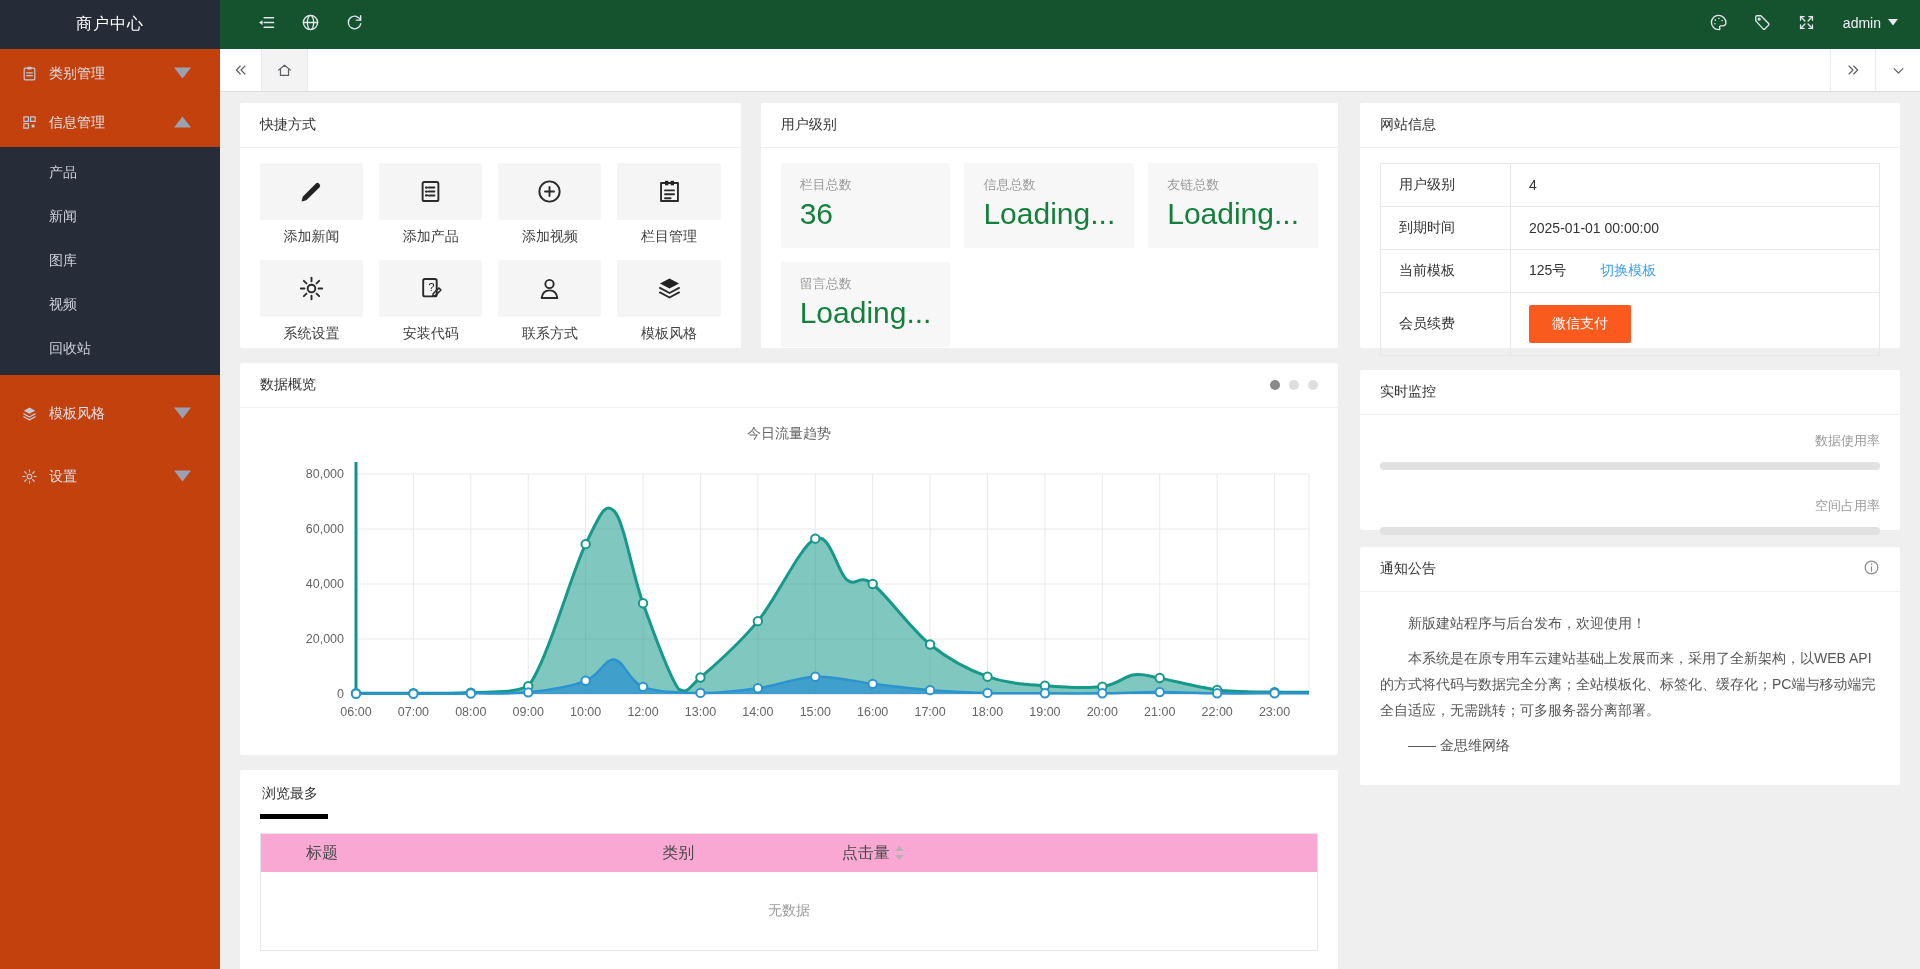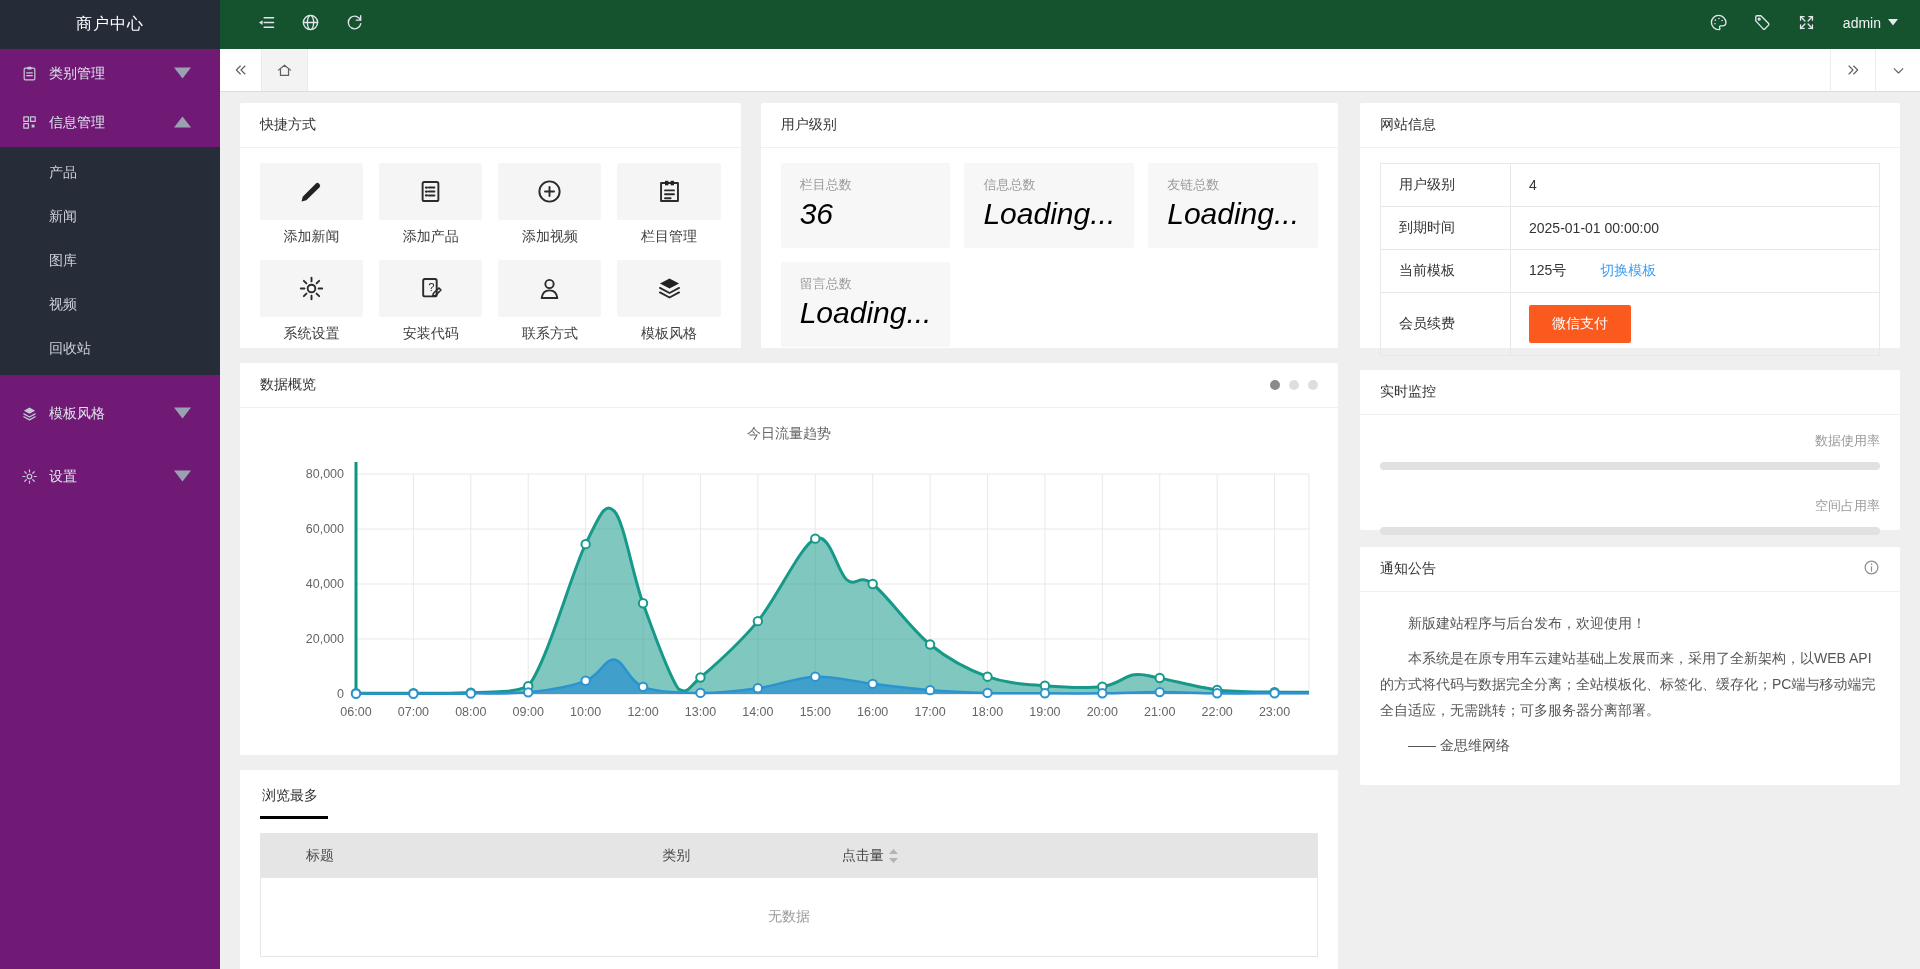--- a/index.html
+++ b/index.html
@@ -13,21 +13,21 @@
   .toolbar { flex:1; background:#14532d; display:flex; align-items:center; padding:0 22px 4px 24px; }
   .tb-icon { width:44px; height:49px; display:flex; align-items:center; justify-content:center;
     color:#e3e6ee; cursor:pointer; }
   .tb-icon svg { width:19px; height:19px; }
   .tb-spacer { flex:1; }
   .user-box { display:flex; align-items:center; gap:7px; color:#f2f3f7; font-size:14px;
     margin-left:14px; cursor:pointer; }
 
   
   .shell { display:flex; height:920px; }
-  .sidebar { width:220px; background:#701a75; flex-shrink:0; }
+  .sidebar { width:220px; background:#c2410c; flex-shrink:0; }
   .menu-item { height:49px; display:flex; align-items:center; padding:0 18px 0 21px;
     color:#dfe3ec; font-size:14px; cursor:pointer; }
   .menu-item svg { width:17px; height:17px; margin-right:11px; color:#c3c9d6; }
   .menu-item .caret { margin-left:auto; color:#9aa1b1; }
   .submenu { background:#272c39; padding:4px 0; }
   .submenu-item { height:44px; display:flex; align-items:center; padding-left:49px;
     color:#ccd1dc; font-size:14px; cursor:pointer; }
 
   .main { flex:1; display:flex; flex-direction:column; min-width:0; }
 
@@ -54,21 +54,21 @@
   .sc-item { text-align:center; cursor:pointer; }
   .sc-box { height:57px; background:#f5f5f5; border-radius:2px;
     display:flex; align-items:center; justify-content:center; color:#2b2b2b; }
   .sc-box svg { width:27px; height:27px; }
   .sc-label { margin-top:8px; font-size:14px; color:#404040; }
 
   
   .st-grid { padding:15px 20px; display:grid; grid-template-columns:1fr 1fr 1fr; gap:14px; }
   .st-box { background:#f7f7f7; border-radius:2px; padding:13px 19px; height:85px; }
   .st-label { font-size:13px; color:#9b9b9b; }
-  .st-value { margin-top:3px; font-size:30px; color:#000000;font-style:italic; }
+  .st-value { margin-top:3px; font-size:30px; color:#15803d; }
 
   
   .site-body { padding:15px 20px 20px; }
   table.site { width:100%; border-collapse:collapse; font-size:14px; }
   table.site td { border:1px solid #e8e8e8; padding:12px 18px; color:#333; }
   table.site td.lbl { width:130px; }
   .link { color:#3f9ef2; margin-left:30px; cursor:pointer; }
   .pay-btn { background:#fa5a1e; color:#fff; border:none; font-size:14px;
     padding:10px 23px; border-radius:2px; cursor:pointer; font-family:inherit; }
 
@@ -76,24 +76,24 @@
   .p-overview { margin-top:15px; height:392px; }
   .dots { margin-left:auto; display:flex; gap:9px; }
   .dot { width:10px; height:10px; border-radius:50%; background:#dedede; cursor:pointer; }
   .dot.active { background:#8a8a8a; }
   .chart-title { text-align:center; font-size:14px; color:#666; padding:17px 0 6px; }
   #chart { display:block; width:1057px; height:300px; margin:0 auto; }
 
   
   .p-most { margin-top:15px; }
   .mv-head { height:49px; padding:0 20px; display:flex; align-items:flex-end; }
-  .mv-tab { font-size:14px; color:#333; padding:0 10px 11px 2px; border-bottom:3px solid #000000; cursor:pointer; }
+  .mv-tab { font-size:14px; color:#333; padding:0 10px 11px 2px; border-bottom:5px solid #000000; cursor:pointer; }
   .mv-body { padding:14px 20px 20px; }
   .mv-table { border:1px solid #e6e6e6; }
-  .mv-thr { background:#e5e5e5; height:44px; display:flex; align-items:center; font-size:14px; color:#4a4a4a; }
+  .mv-thr { background:#f9a8d4; height:38px; display:flex; align-items:center; font-size:16px; color:#4a4a4a; }
   .mv-th1 { width:38%; padding-left:45px; }
   .mv-th2 { width:17%; }
   .mv-th3 { display:flex; align-items:center; gap:5px; cursor:pointer; }
   .mv-empty { height:78px; display:flex; align-items:center; justify-content:center;
     color:#9b9b9b; font-size:14px; background:#fff; }
 
   
   .p-site .panel-h { }
   .p-monitor { margin-top:22px; height:160px; }
   .mon-body { padding:17px 20px; }

